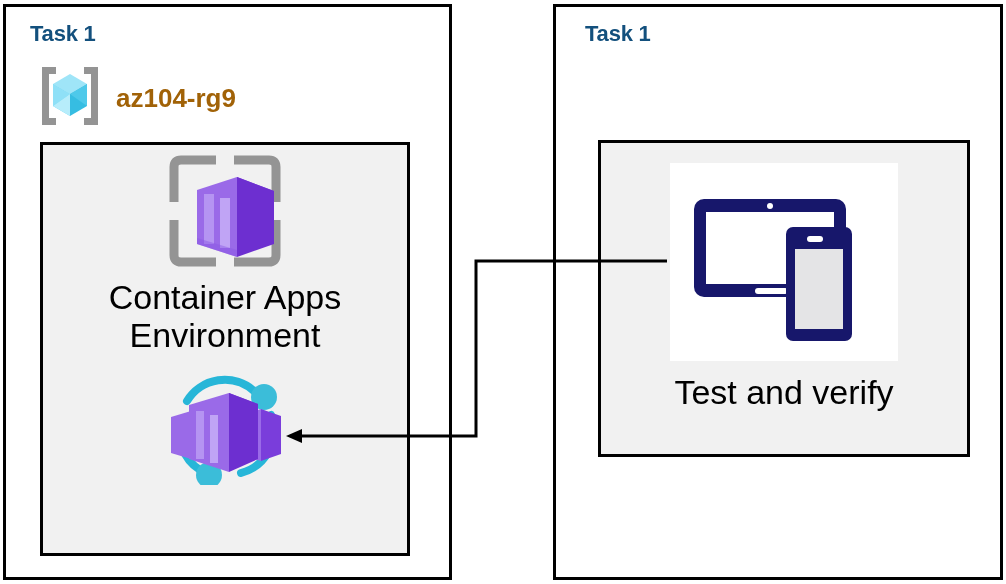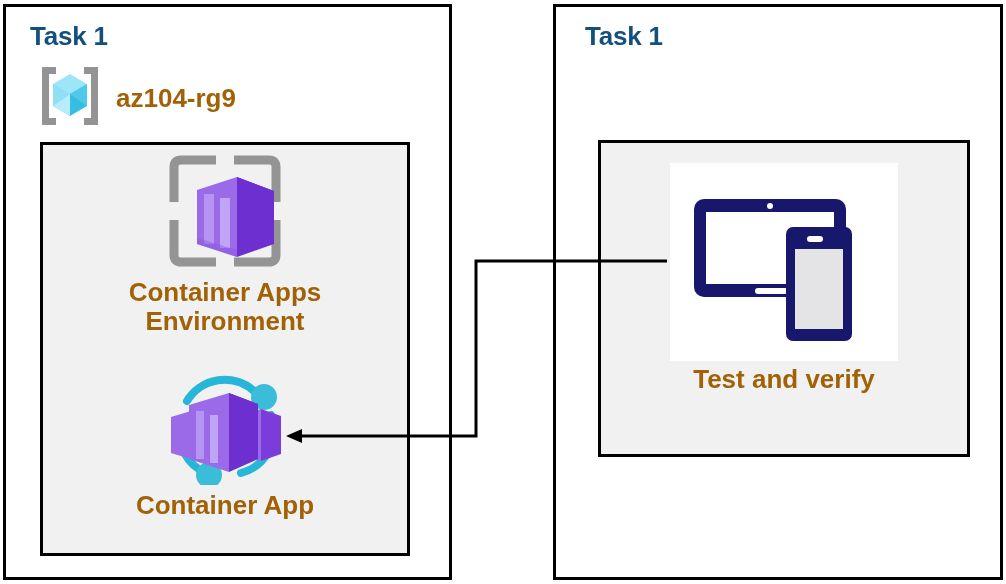--- a/index.html
+++ b/index.html
@@ -23,21 +23,21 @@
     position: absolute;
     background: #ffffff;
     border: 3px solid #000000;
     box-sizing: border-box;
   }
   #task1-box { left: 3px;   top: 4px; width: 449px; height: 576px; }
   #task2-box { left: 553px; top: 4px; width: 450px; height: 576px; }
 
   .task-title {
     position: absolute;
-    font-size: 26px;
+    font-size: 22px;
     font-weight: bold;
     color: #13507d;
     letter-spacing: -0.2px;
     white-space: nowrap;
   }
   #task1-title { left: 30px;  top: 21px; }
   #task2-title { left: 585px; top: 21px; }
 
   
   #rg-row {
@@ -66,34 +66,34 @@
   #task2-panel { left: 598px; top: 140px; width: 372px; height: 317px; }
 
   
   .node {
     position: absolute;
     display: flex;
     flex-direction: column;
     align-items: center;
   }
   .node-label {
-    font-size: 26px;
-    font-weight: bold;
-    color: #a16207;
+    font-size: 34px;
+    font-weight: normal;
+    color: #000000;
     text-align: center;
     line-height: 1.12;
     white-space: pre-line;
   }
   #node-cae { left: 65px;  top: 152px; width: 320px; }
   #node-ca  { left: 65px;  top: 371px; width: 320px; }
   #node-tv  { left: 618px; top: 163px; width: 332px; }
 
   #node-cae .node-label { margin-top: 4px; }
   #node-ca  .node-label { margin-top: 2px; }
-  #node-tv  .node-label { margin-top: 4px; }
+  #node-tv  .node-label { margin-top: 12px; }
 
   .icon-white-plate {
     background: #ffffff;
     display: block;
   }
 
   
   #connector { position: absolute; left: 0; top: 0; }
 </style>
 </head>
@@ -174,21 +174,20 @@
         <path d="M84 44 L84 84 L104 90 L104 38 Z" fill="#9a6ae8"></path>
         <path d="M104 38 L124 45 L124 83 L104 90 Z" fill="#7a3ddb"></path>
 
         <path d="M32 34 L32 88 L72 101 L72 22 Z" fill="#9a6ae8"></path>
         <path d="M72 22 L101 33 L101 38 L72 28 Z" fill="#7f41dd"></path>
         <path d="M72 22 L101 33 L101 88 L72 101 Z" fill="#6d2fd0"></path>
         <rect x="39" y="40" width="8" height="48" fill="#b594f2"></rect>
         <rect x="53" y="44" width="8" height="48" fill="#c0a4f5"></rect>
       </svg>
     </span>
-    <span class="node-label">Container App</span>
   </div>
 
   <div class="task-box" id="task2-box"></div>
   <div class="task-title" id="task2-title">Task 1</div>
 
   <div class="panel" id="task2-panel"></div>
 
   <div class="node" id="node-tv">
     <span class="icon-white-plate">
       <svg width="228" height="194" viewBox="0 0 228 194">

